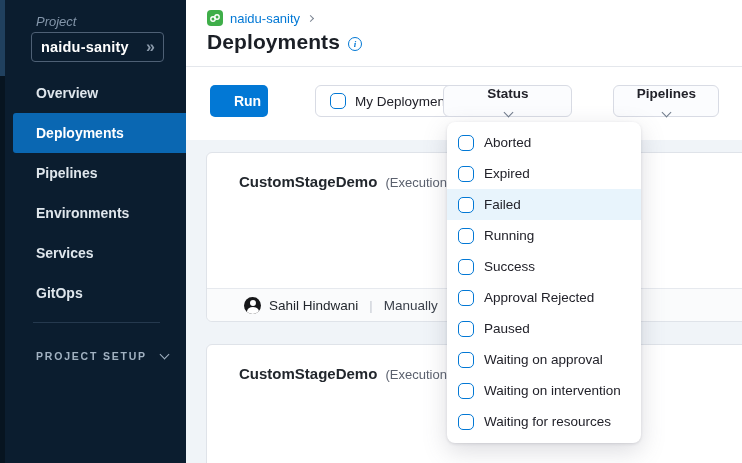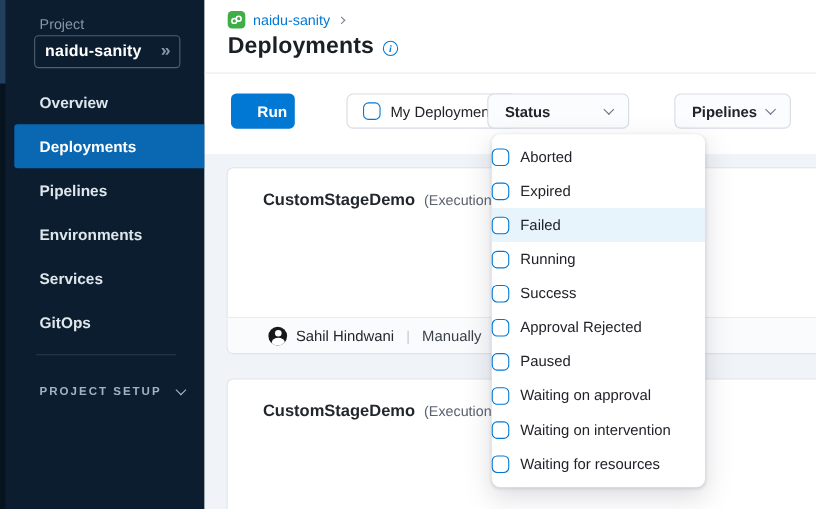--- a/index.html
+++ b/index.html
@@ -3,21 +3,21 @@
 <meta charset="utf-8">
 <style>
   * { margin:0; padding:0; box-sizing:border-box; }
   body { font-family:"Liberation Sans", sans-serif; background:#fff; }
   .app { position:relative; width:742px; height:463px; overflow:hidden; background:#fff; }
 
   
   .sidebar { position:absolute; left:0; top:0; width:186px; height:463px; background:#0b1d2f; }
   .rail { position:absolute; left:0; top:0; width:5px; height:100%; background:#071420; }
   .rail-active { position:absolute; left:0; top:0; width:5px; height:76px; background:#20405e; }
-  .project-label { position:absolute; left:36px; top:14px; font-size:13px; color:#8496aa; }
+  .project-label { position:absolute; left:36px; top:14px; font-size:13px; color:#8496aa;font-style:italic; }
   .project-input { position:absolute; left:31px; top:32px; width:133px; height:30px;
     border:1px solid #4e6075; border-radius:4px; display:flex; align-items:center; padding:0 8px 0 9px; }
   .project-input .pname { color:#ffffff; font-weight:bold; font-size:14.5px; flex:1; letter-spacing:.2px; }
   .project-input .dblchev { color:#8b9aab; font-size:16px; font-weight:bold; line-height:1; }
   .nav { position:absolute; left:5px; top:73px; width:181px;font-weight:bold; }
   .nav-item { height:40px; display:flex; align-items:center; padding-left:23px; margin-left:8px;
     color:#dfe6ec; font-size:14px; cursor:pointer; }
   .nav-item.selected { background:#0a67b2; color:#fff; border-radius:3px 0 0 3px; }
   .side-divider { position:absolute; left:33px; top:322px; width:127px; height:1px; background:#25394e; }
   .proj-setup { position:absolute; left:36px; top:350px; display:flex; align-items:center; cursor:pointer; }
@@ -46,21 +46,21 @@
   .btn-run { position:absolute; left:24px; top:18px; width:58px; height:32px; background:#0278d5;
     color:#fff; font-size:14px; font-weight:bold; border:none; border-radius:5px; cursor:pointer;padding-left:17px; }
   .cbx { width:16px; height:16px; border:1.6px solid #0278d5; border-radius:5px; background:#fff;
     flex:0 0 auto; }
   .btn-mydep { position:absolute; left:129px; top:18px; height:32px; background:#fff;
     border:1px solid #d8dbe4; border-radius:6px; display:flex; align-items:center; padding:0 14px;
     cursor:pointer; }
   .btn-mydep .lbl { font-size:13.5px; color:#22222a; margin-left:9px; }
   .select-btn { position:absolute; top:18px; height:32px; background:#fbfcfe; border:1px solid #d8dbe4;
     border-radius:6px; display:flex; align-items:center; justify-content:space-between;
-    padding:0 14px 0 15px; cursor:pointer; }
+    padding:0 14px 0 15px; cursor:pointer;flex-direction:column; }
   .select-btn .lbl { font-size:13.5px; font-weight:bold; color:#22222a; }
   .select-btn .chev { margin-top:-3px; }
   .sel-status { left:257px; width:129px; }
   .sel-pipelines { left:427px; width:106px; }
 
   
   .list-area { position:absolute; left:186px; top:140px; width:556px; height:323px; background:#f0f4f8; }
   .card { position:absolute; left:206px; width:560px; background:#fff; border:1px solid #dfe3e9;
     border-radius:6px; }
   .card-1 { top:152px; height:170px; }
@@ -76,21 +76,21 @@
   .avatar .head { position:absolute; left:5.5px; top:3.5px; width:6px; height:6px; border-radius:50%; background:#fff; }
   .avatar .bodyp { position:absolute; left:2.5px; top:10.5px; width:12px; height:9px; border-radius:50%; background:#fff; }
   .card-footer .user { font-size:13.5px; color:#22272d; margin-left:8px; cursor:pointer; }
   .card-footer .pipe { color:#c4c9d2; margin:0 11px; font-size:13px; }
   .card-footer .trigger { font-size:13.5px; color:#3b414b; }
 
   
   .dropdown { position:absolute; left:447px; top:122px; width:194px; background:#fff; border-radius:8px;
     padding:5px 0 6px 0; z-index:5;
     box-shadow:0 1px 3px rgba(40,41,61,.14), 0 8px 24px rgba(96,97,112,.22); }
-  .dd-item { height:31px; display:flex; align-items:center; cursor:pointer; }
+  .dd-item { height:31px; display:flex; align-items:center; padding-left:11px; cursor:pointer; }
   .dd-item.highlight { background:#e8f4fc; }
   .dd-item .lbl { font-size:13.5px; color:#22222a; margin-left:10px; }
 </style>
 </head>
 <body>
 
 <div class="app">
 
   <div class="sidebar">
     <div class="rail"></div>

